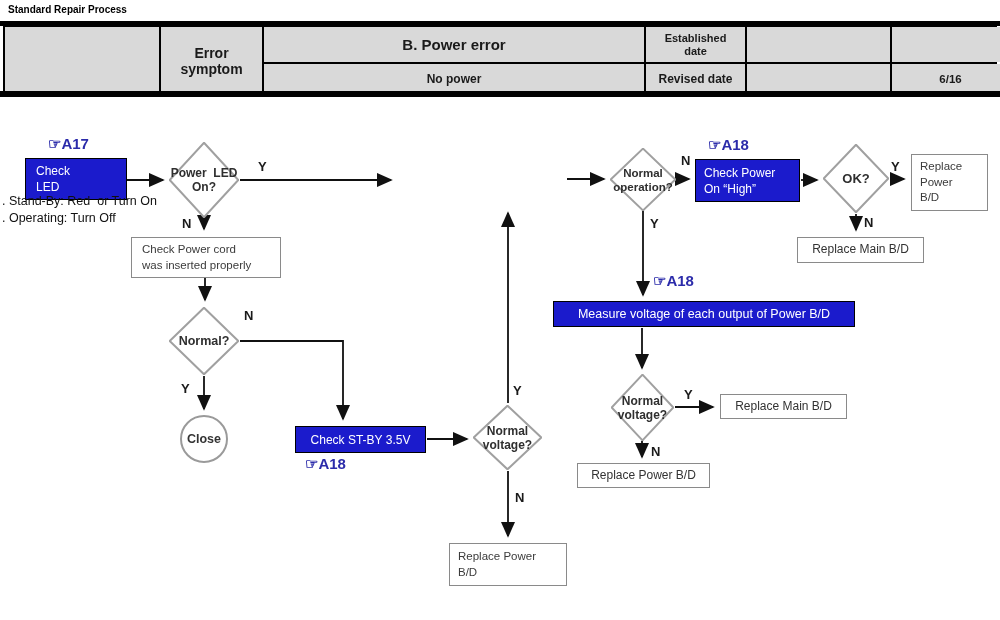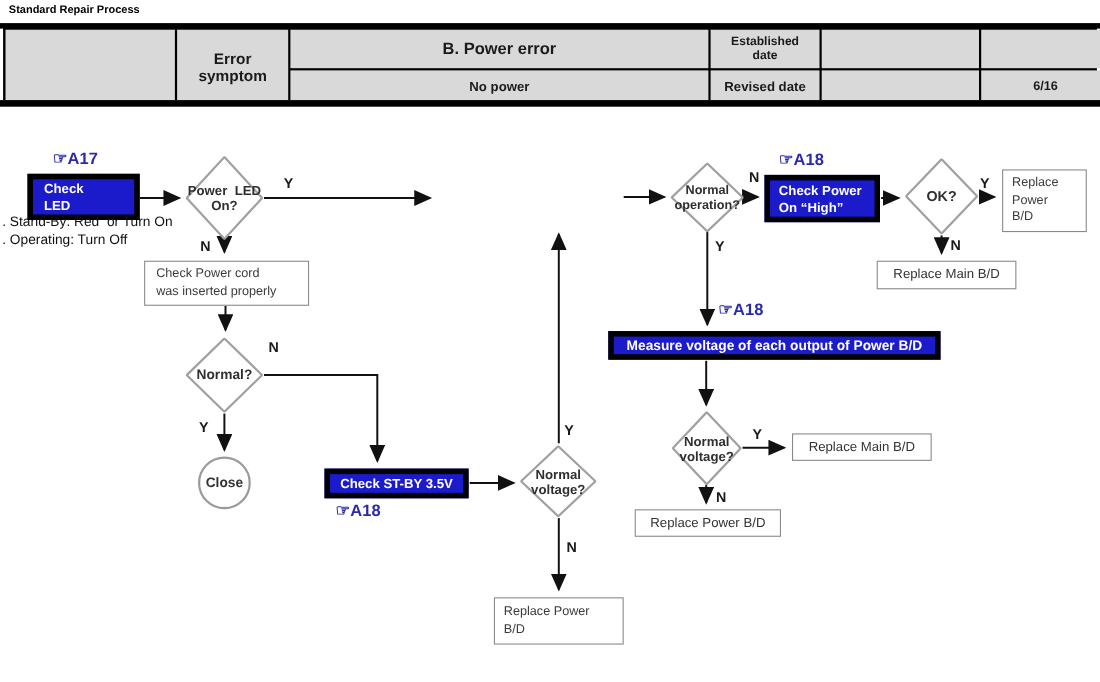--- a/index.html
+++ b/index.html
@@ -30,22 +30,22 @@
   
   svg.wires{left:0;top:0;width:1000px;height:620px;pointer-events:none;}
   .box{
     background:#fff;border:1.5px solid #8a8a8a;box-sizing:border-box;
     color:#3b3b3b;font-size:11.5px;line-height:15.5px;
     display:flex;align-items:center;white-space:pre;
   }
   .box.padl{padding-left:10px;}
   .box.ctr{justify-content:center;font-size:12px;color:#333;}
   .bluebox{
-    background:#1b1bcc;border:5px solid #000000;box-sizing:border-box;
-    color:#ffffff;font-weight:bold;font-size:12px;line-height:16px;
+    background:#1b1bcc;border:1px solid #000000;box-sizing:border-box;
+    color:#ffffff;font-weight:normal;font-size:12px;line-height:16px;
     display:flex;align-items:center;white-space:pre;
   }
   .bluebox.padl{padding-left:10px;}
   .bluebox.ctr{justify-content:center;}
   .diamond{pointer-events:none;}
   .diamond svg{position:absolute;left:0;top:0;width:100%;height:100%;}
   .diamond .dtext{
     position:absolute;left:50%;top:50%;transform:translate(-50%,-50%);
     font-weight:bold;font-size:12px;color:#2f2f2f;text-align:center;
     white-space:pre;line-height:14px;

